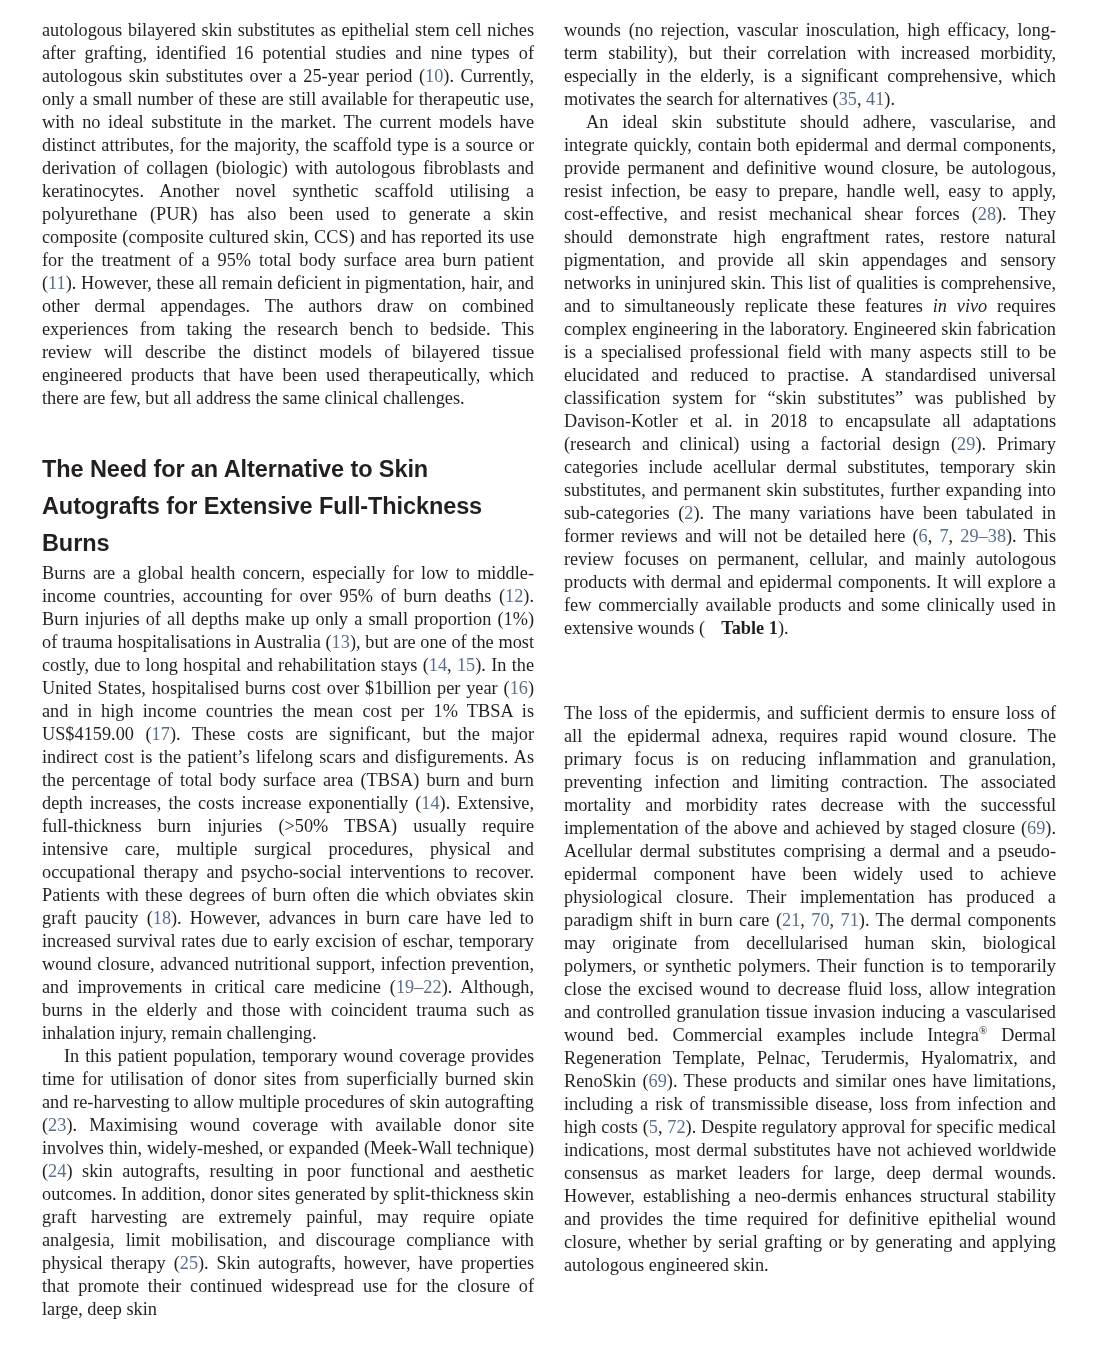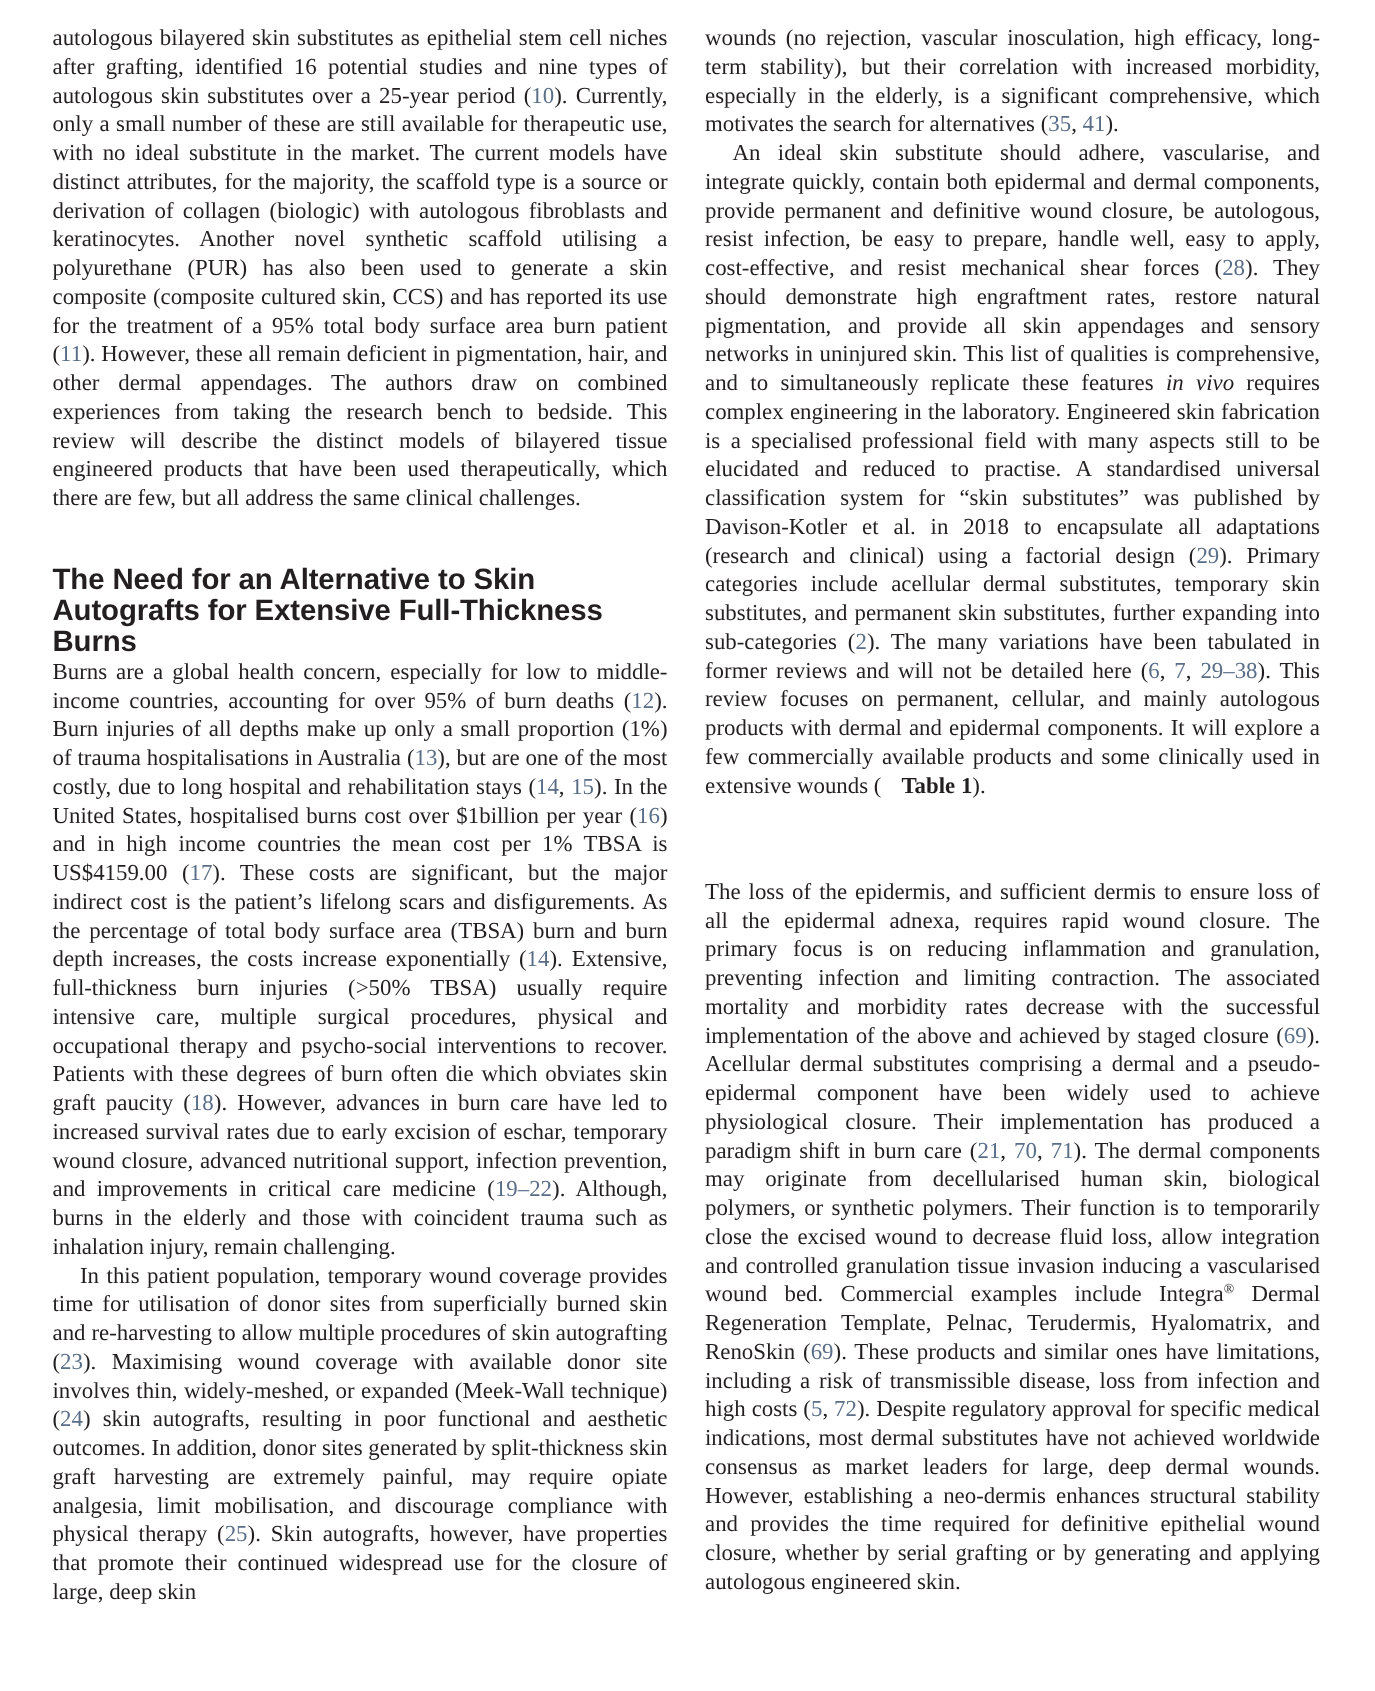--- a/index.html
+++ b/index.html
@@ -20,21 +20,21 @@
   p.body.indent { text-indent: 22px; }
   .cite { color: #5a6e88; }
   .ital { font-style: italic; }
   .bold { font-weight: bold; margin-left: 16px; }
   sup.reg { font-size: 11px; vertical-align: 7px; line-height: 0; }
   h2.section {
     margin: 0;
     font-family: "Liberation Sans", "DejaVu Sans", sans-serif;
     font-weight: bold;
     font-size: 23.5px;
-    line-height: 25px;
+    line-height: 37px;
     color: #231f20;
     letter-spacing: -0.1px;
   }
   .gap-left-head { height: 41px; }
   .gap-right-head { height: 62px; }
 </style>
 </head>
 <body>
 
 <div class="page">

